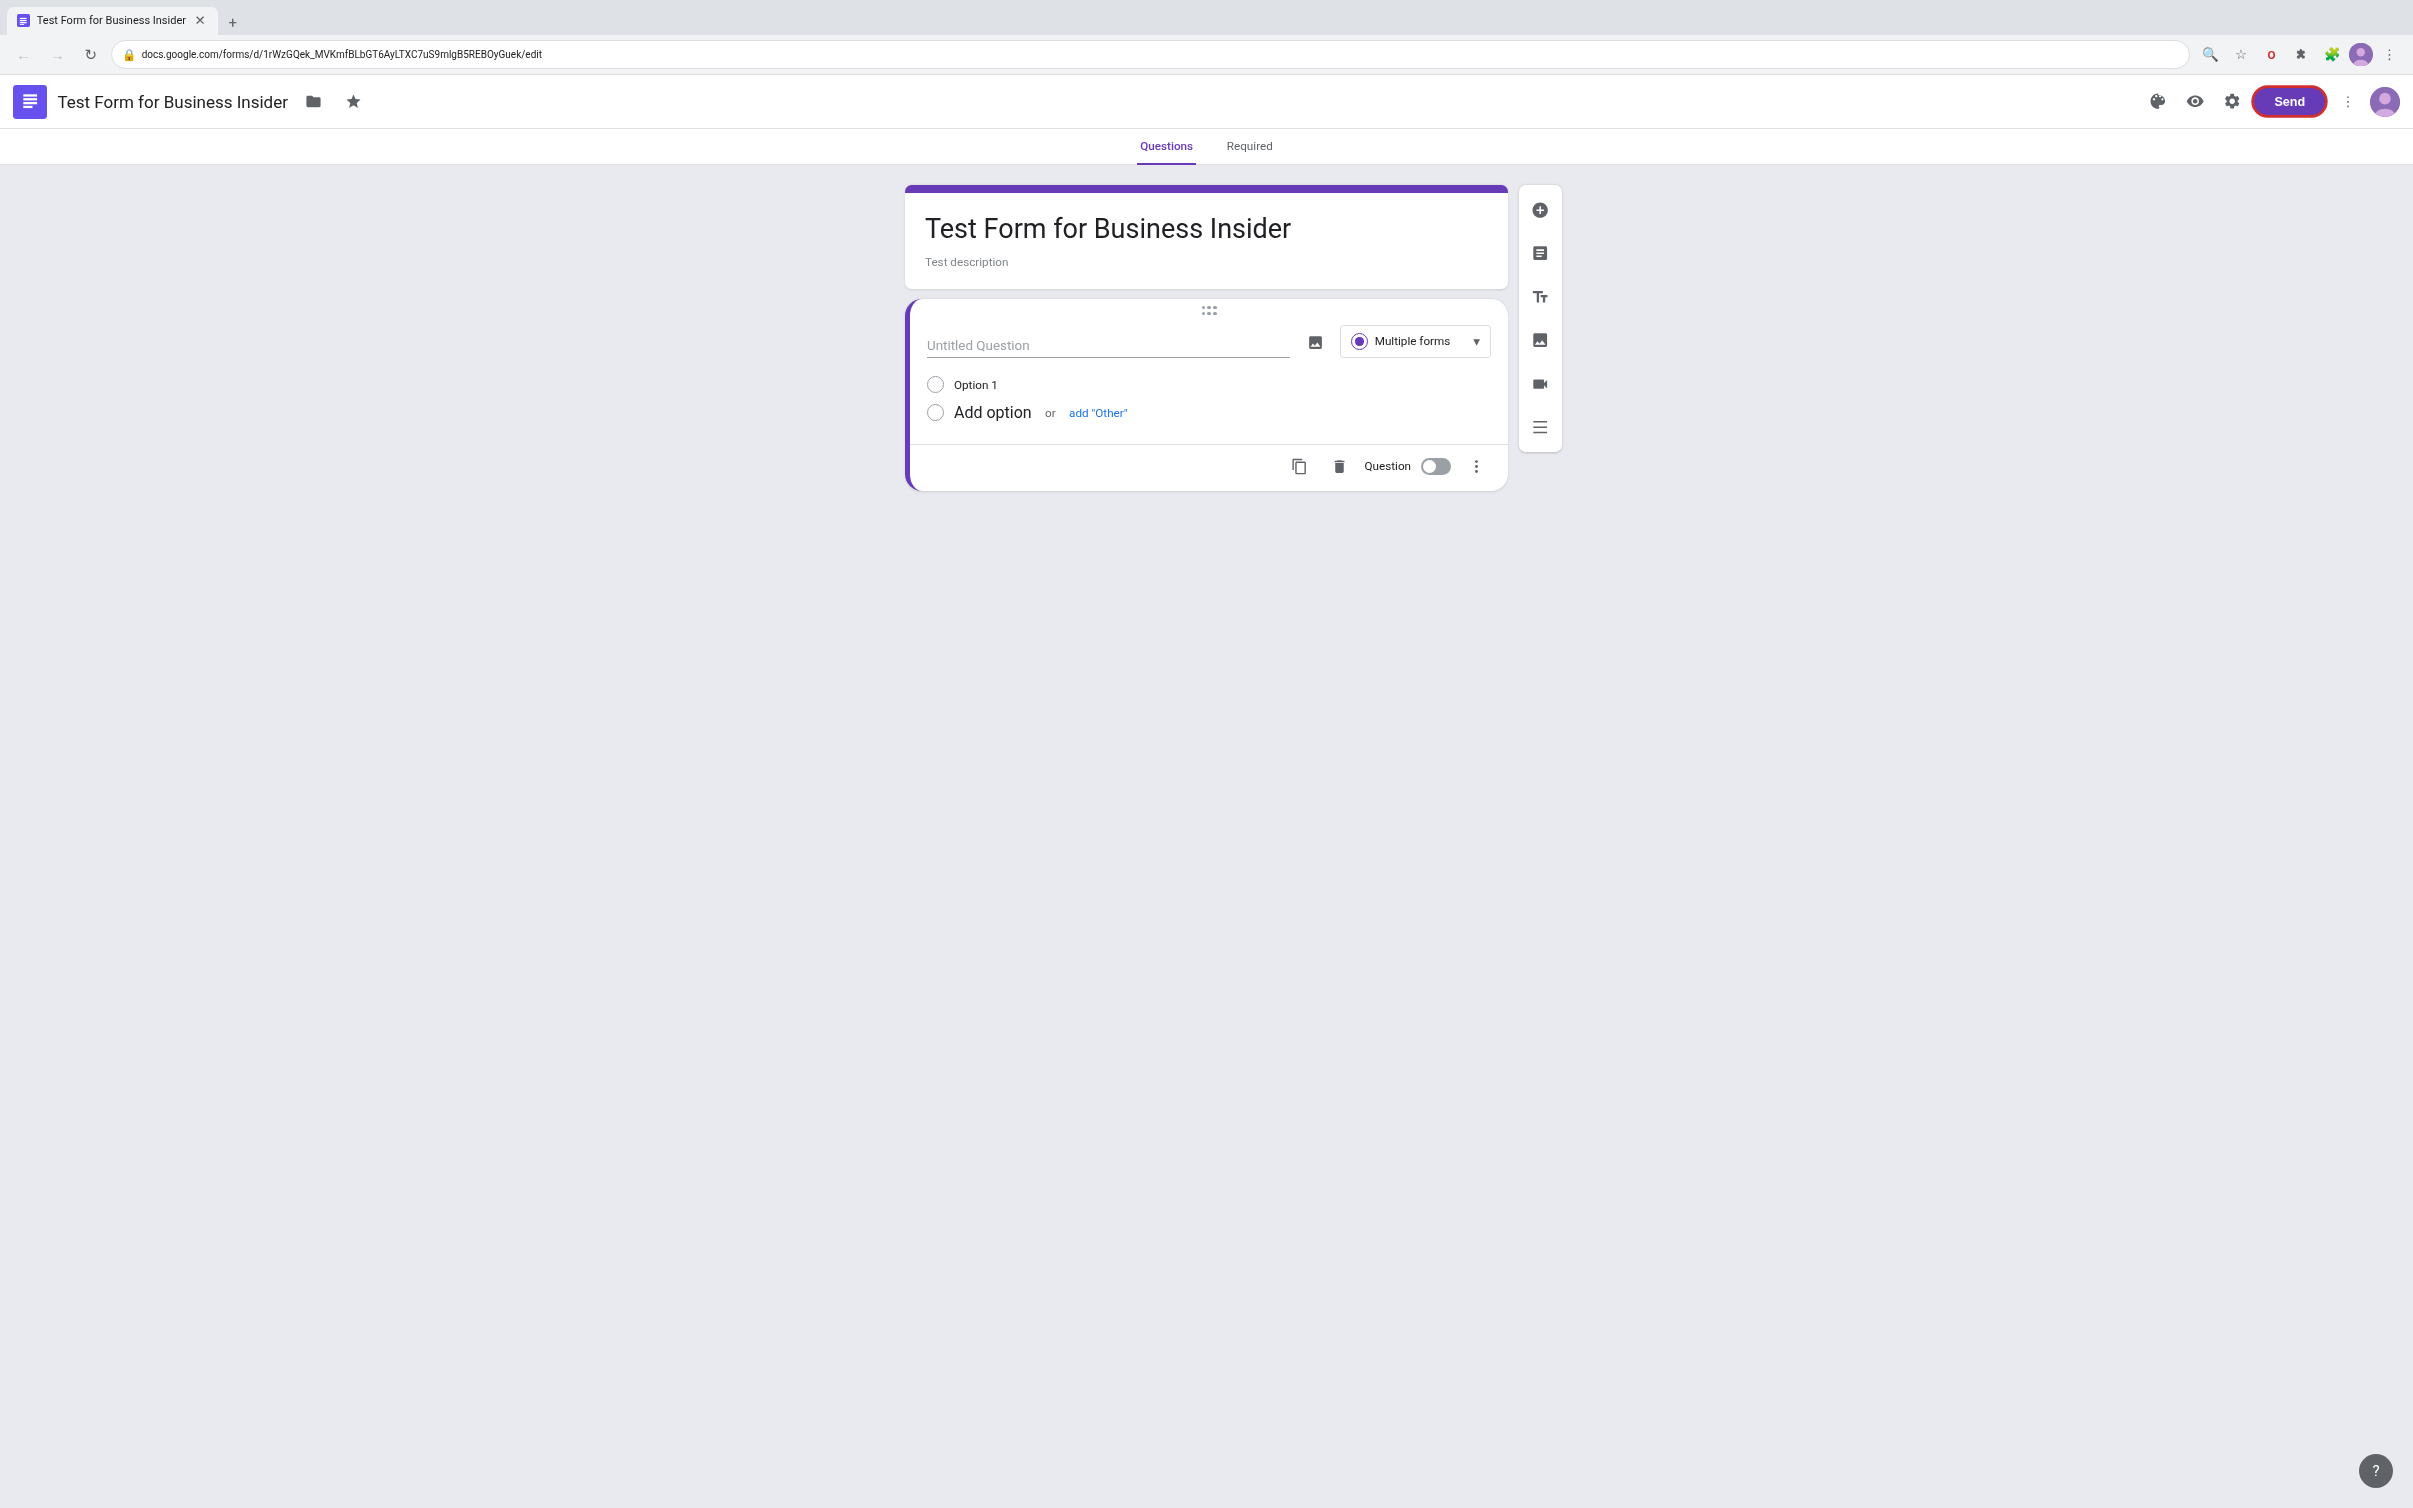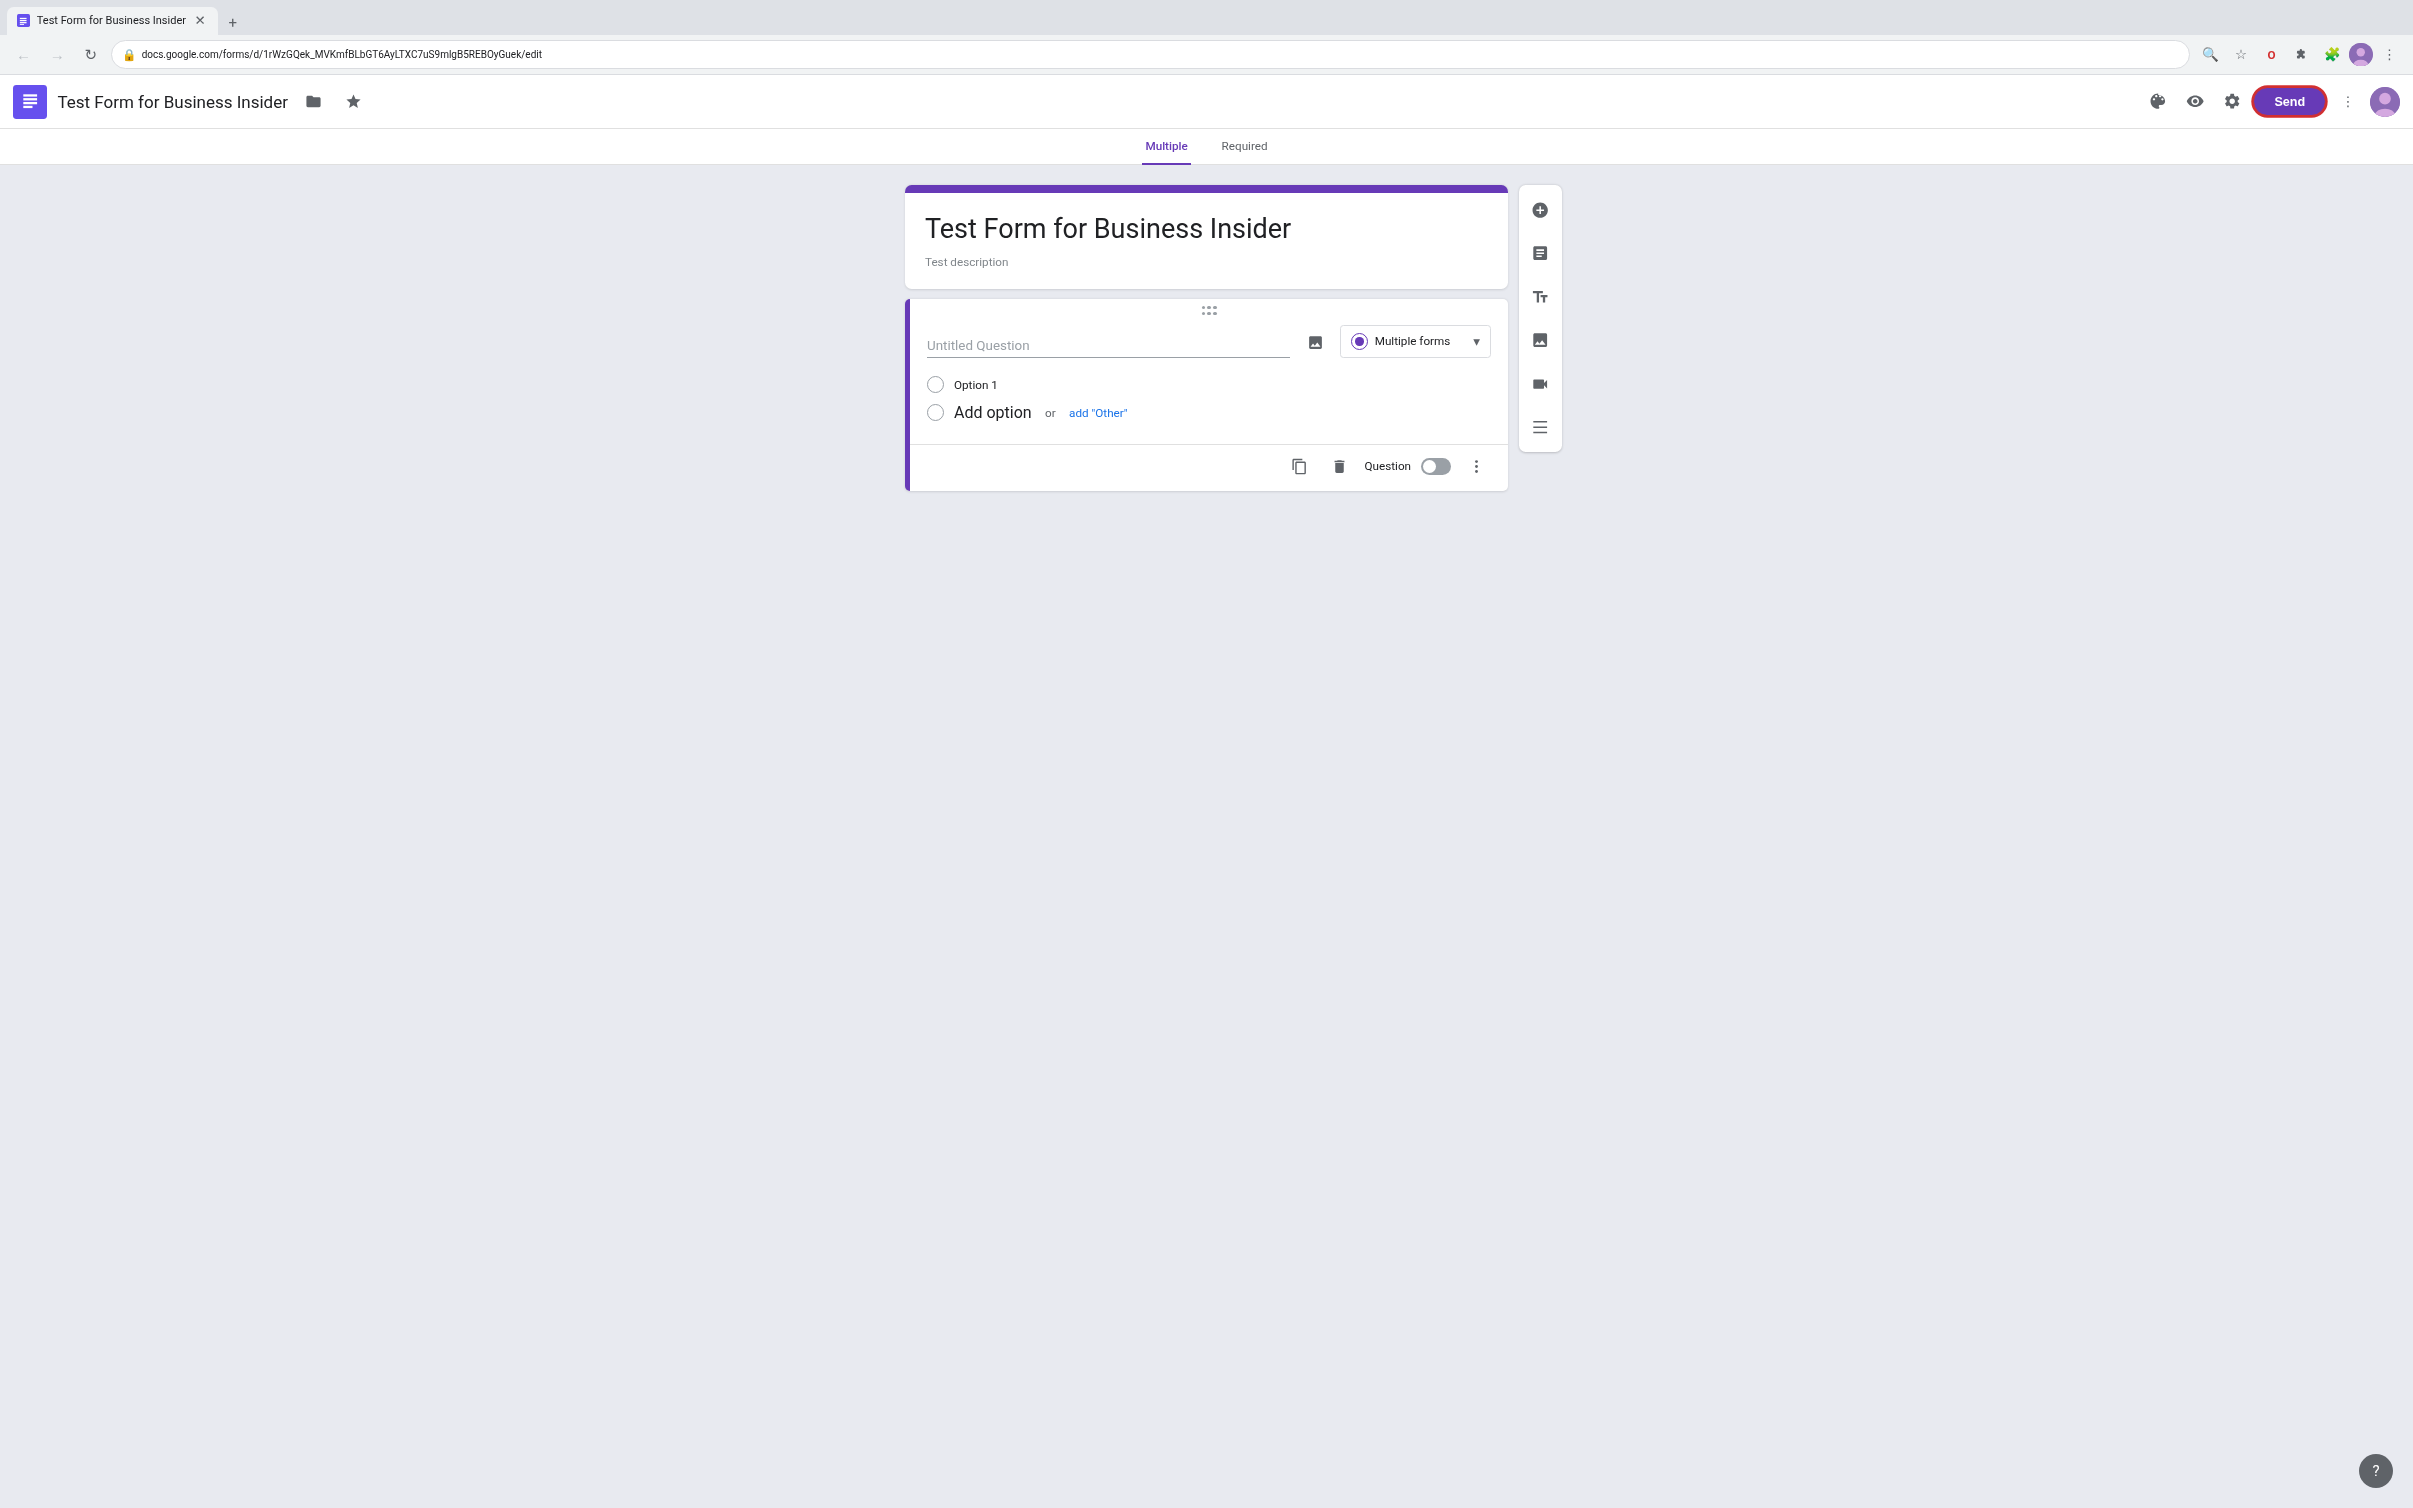--- a/index.html
+++ b/index.html
@@ -47,21 +47,21 @@
     
     .main-content { padding: 20px 0; display: flex; justify-content: center; background: #e8eaf0; min-height: calc(100vh - 142px); }
     .form-container { width: 603px; display: flex; flex-direction: column; gap: 10px; position: relative; }
 
     
     .form-title-card { background: white; border-radius: 6.7px; overflow: hidden; box-shadow: 0 0.8px 2.5px rgba(0,0,0,0.12); border-top: 8.4px solid #673ab7; padding: 20px; }
     .form-title-text { font-size: 27px; color: #202124; font-weight: 400; margin-bottom: 10px; }
     .form-description { font-size: 11.7px; color: #80868b; }
 
     
-    .question-card { background: white; border-radius: 5px; overflow: hidden; box-shadow: 0 0.8px 2.5px rgba(0,0,0,0.12); border-left: 5px solid #673ab7; padding: 0; position: relative; }
+    .question-card { background: white; border-radius: 17px; overflow: hidden; box-shadow: 0 0.8px 2.5px rgba(0,0,0,0.12); border-left: 5px solid #673ab7; padding: 0; position: relative; }
     .drag-handle { display: flex; justify-content: center; padding: 6.7px 0 3.4px; color: #9aa0a6; cursor: grab; }
     .drag-dots { display: grid; grid-template-columns: repeat(3, 3.4px); gap: 2.5px; width: 15px; margin: auto; }
     .drag-dot { width: 3.4px; height: 3.4px; border-radius: 50%; background: #9aa0a6; }
     .question-content { padding: 6.7px 17px 10px; }
     .question-header { display: flex; align-items: flex-end; gap: 10px; margin-bottom: 13.4px; }
     .question-input-wrapper { flex: 1; border-bottom: 0.8px solid #9aa0a6; padding-bottom: 3.4px; }
     .question-input { font-size: 13.4px; color: #202124; background: none; border: none; outline: none; width: 100%; font-family: inherit; }
     .question-input::placeholder { color: #9aa0a6; }
     .image-btn { width: 30px; height: 30px; display: flex; align-items: center; justify-content: center; color: #5f6368; cursor: pointer; border-radius: 50%; }
     .type-select { display: flex; align-items: center; border: 0.8px solid #dadce0; border-radius: 3.4px; padding: 6.7px 10px; gap: 6.7px; cursor: pointer; min-width: 151px; background: white; }
@@ -186,21 +186,21 @@
       <svg width="30" height="30" viewBox="0 0 36 36">
           <circle cx="18" cy="18" r="18" fill="#8b6bb5"></circle>
           <circle cx="18" cy="14" r="7" fill="#d4a8e0"></circle>
           <ellipse cx="18" cy="34" rx="12" ry="8" fill="#d4a8e0"></ellipse>
         </svg>
     </div>
   </div>
 </div>
 
 <div class="form-tabs">
-  <div class="form-tab active">Multiple</div>
+  <div class="form-tab active">Questions</div>
   <div class="form-tab">Required</div>
 </div>
 
 <div class="main-content">
   <div class="form-container">
 
     <div class="form-title-card">
       <div class="form-title-text">Test Form for Business Insider</div>
       <div class="form-description">Test description</div>
     </div>

